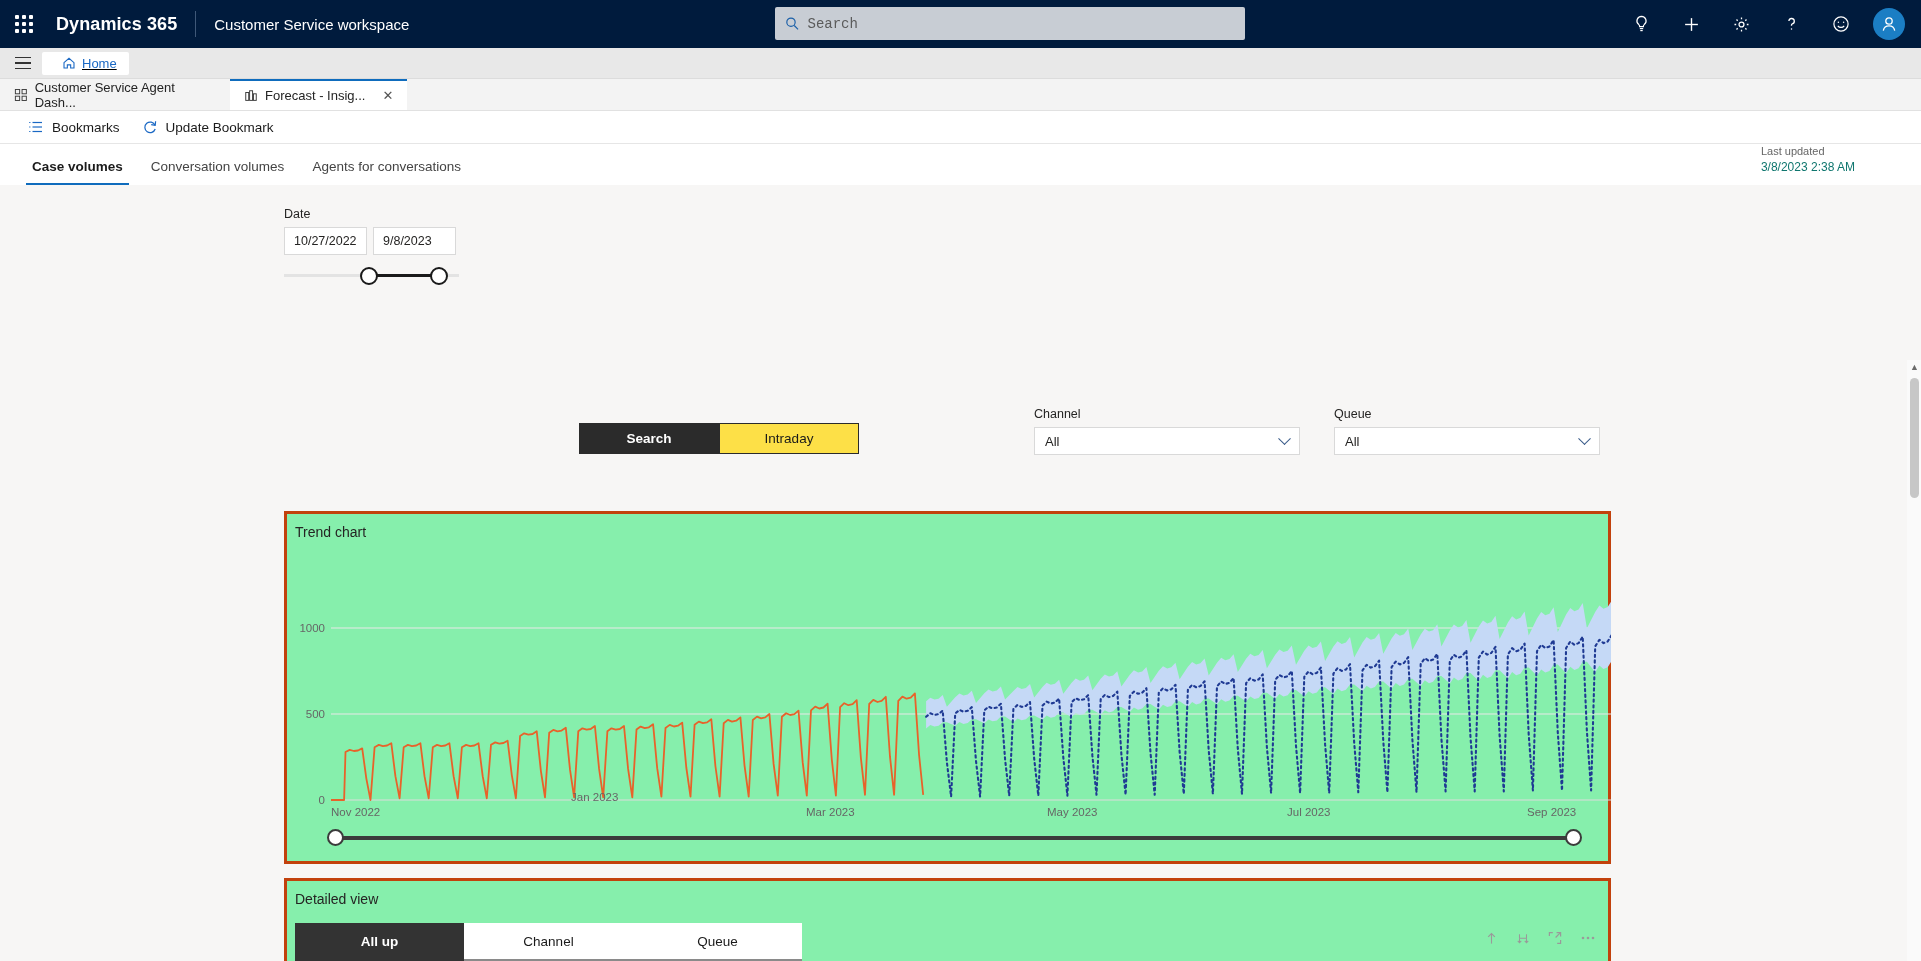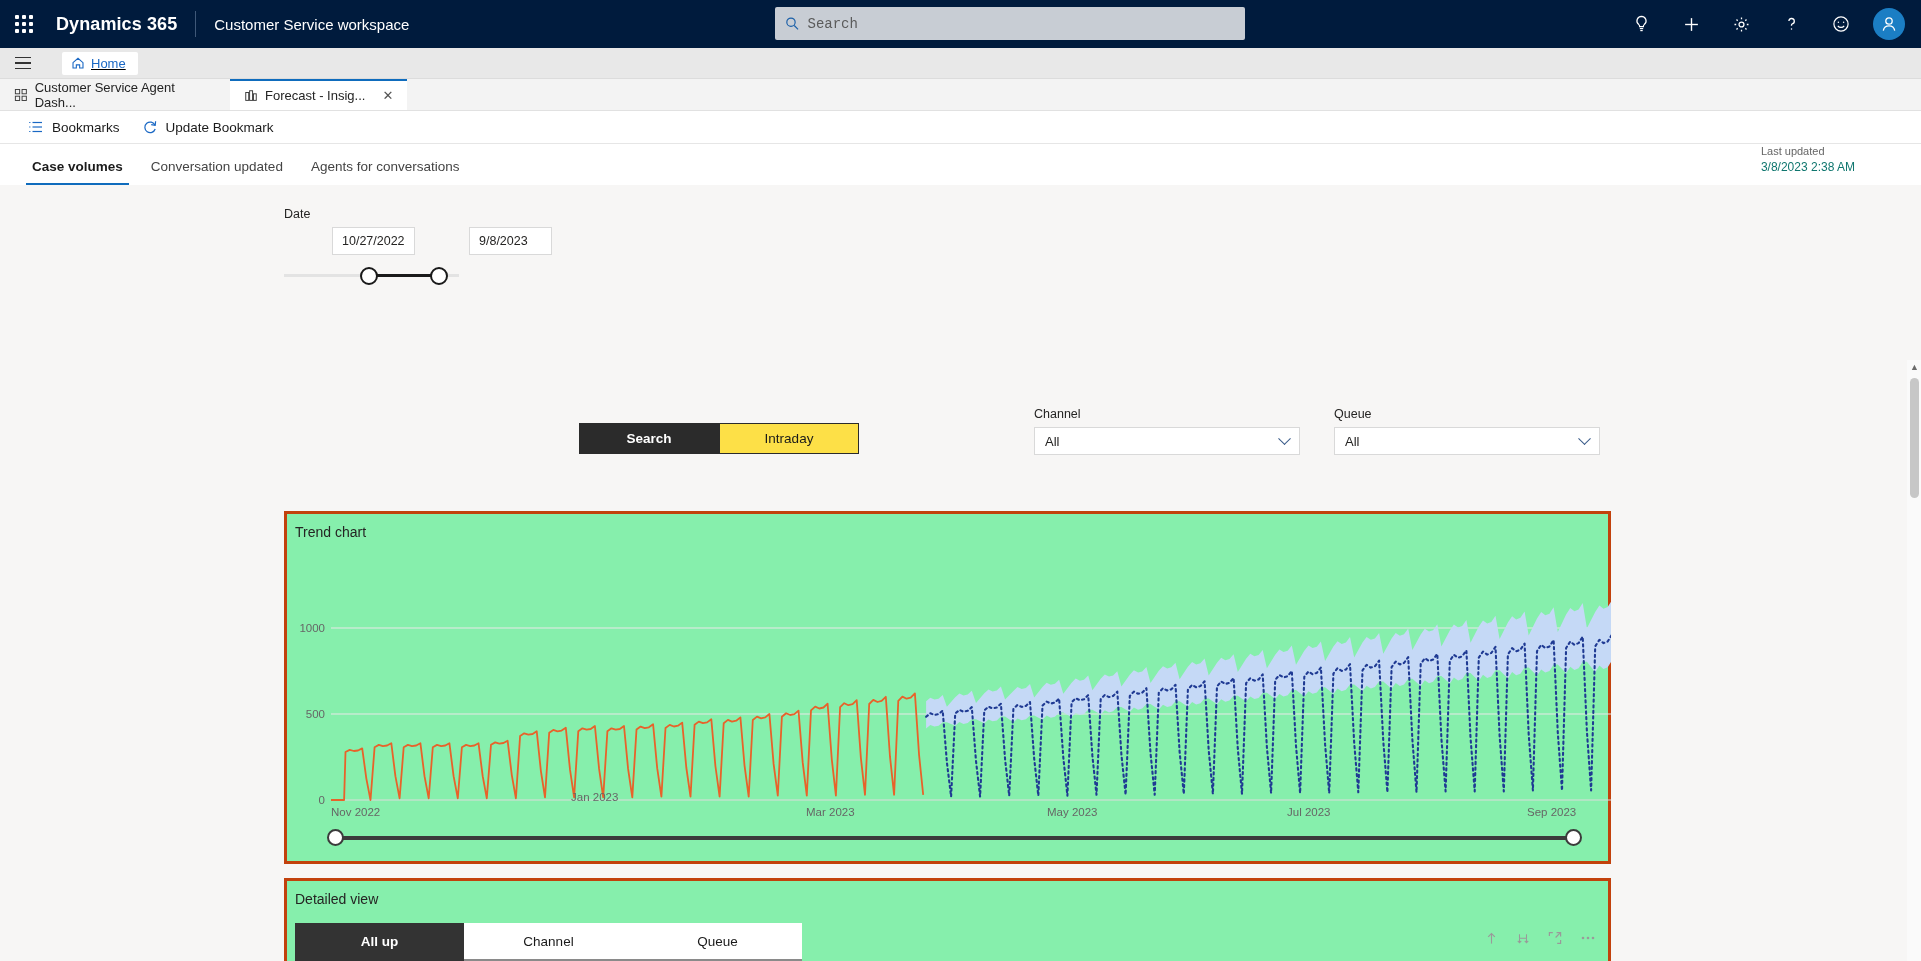--- a/index.html
+++ b/index.html
@@ -39,21 +39,21 @@
     width: 32px; height: 32px; border-radius: 50%; background: #1b7ec4;
     display: flex; align-items: center; justify-content: center; margin-left: 6px; margin-right: 6px; cursor: pointer;
   }
 
   
   .navbar { height: 31px; background: #e8e8e8; display: flex; align-items: center; padding-left: 8px; border-bottom: 1px solid #dcdcdc; }
   .hamburger { width: 30px; height: 28px; display: flex; flex-direction: column; justify-content: center; gap: 4px; align-items: center; cursor: pointer; }
   .hamburger i { width: 16px; height: 1.6px; background: #333; display: block; }
   .home-chip {
     background: #fff; height: 23px; display: flex; align-items: center; gap: 6px;
-    padding: 0 12px 0 9px; margin-left: 24px; border-radius: 2px; cursor: pointer; text-decoration: underline;
+    padding: 0 12px 0 20px; margin-left: 4px; border-radius: 2px; cursor: pointer; text-decoration: underline;
   }
   .home-chip span.label { font-size: 13px; color: #1a68c4; }
 
   
   .tabstrip { height: 32px; background: #f3f3f3; display: flex; align-items: stretch; border-bottom: 1px solid #e1e1e1; }
   .stab {
     display: flex; align-items: center; gap: 7px; padding: 0 14px;
     font-size: 13px; color: #242424; cursor: pointer; position: relative; max-width: 230px;
   }
   .stab.active { background: #fff; border-top: 2px solid #0f6cbd; }
@@ -76,21 +76,21 @@
 
   
   .canvas { background: #f7f6f5; height: 798px; position: relative; overflow: hidden; }
 
   .filters { position: absolute; left: 0; top: 0; width: 100%; height: 90px; }
   .fgroup { position: absolute; }
   .flabel { font-size: 12.5px; color: #252423; margin-bottom: 6px; }
   .dateboxes { display: flex; gap: 6px; }
   .datebox {
     width: 83px; height: 28px; background: #fff; border: 1px solid #d9d9d9;
-    display: flex; align-items: center; padding-left: 9px; font-size: 12.5px; color: #252423; cursor: text; margin-left: 48px;
+    display: flex; align-items: center; padding-left: 9px; font-size: 12.5px; color: #252423; cursor: text;
   }
   .sliderwrap { position: relative; width: 175px; height: 28px; margin-top: 6px; }
   .strack { position: absolute; left: 0; right: 0; top: 13px; height: 3px; background: #e3e3e3; }
   .sfill { position: absolute; left: 84px; right: 12px; top: 13px; height: 3px; background: #1a1a1a; }
   .sknob {
     position: absolute; top: 6px; width: 18px; height: 18px; border-radius: 50%;
     background: #fff; border: 2.2px solid #1a1a1a; cursor: pointer;
   }
 
   .seg { display: flex; height: 31px; }
@@ -263,21 +263,21 @@
     <svg width="16" height="16" viewBox="0 0 16 16" fill="none" stroke="#1a68c4" stroke-width="1.2">
       <path d="M13 6.2A5.3 5.3 0 1 0 13.2 10"></path>
       <polyline points="13.6,2.3 13.2,6.4 9.2,5.7"></polyline>
     </svg>
     <span>Update Bookmark</span>
   </div>
 </div>
 
 <div class="reptabs">
   <div class="rtab active">Case volumes</div>
-  <div class="rtab">Conversation updated</div>
+  <div class="rtab">Conversation volumes</div>
   <div class="rtab">Agents for conversations</div>
   <div class="lastupd">
     <div class="lu-t">Last updated</div>
     <div class="lu-v">3/8/2023 2:38 AM</div>
   </div>
 </div>
 
 <div class="canvas">
 
   <div class="filters">

